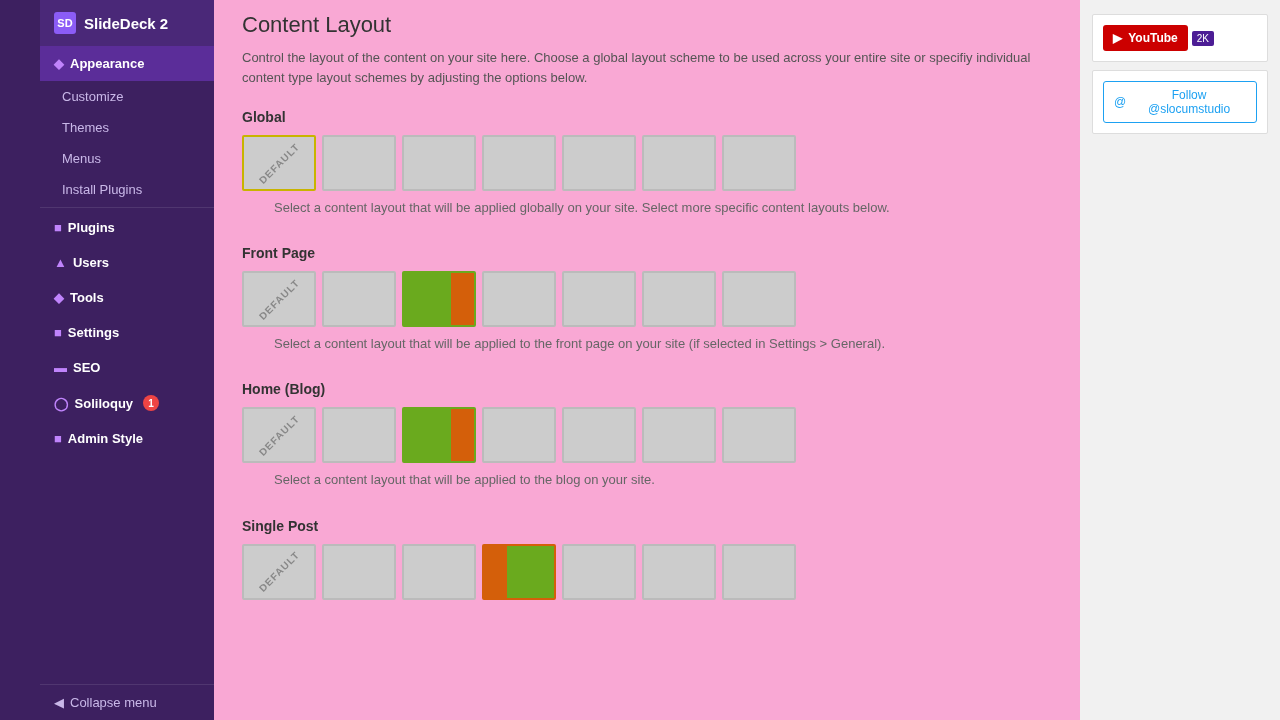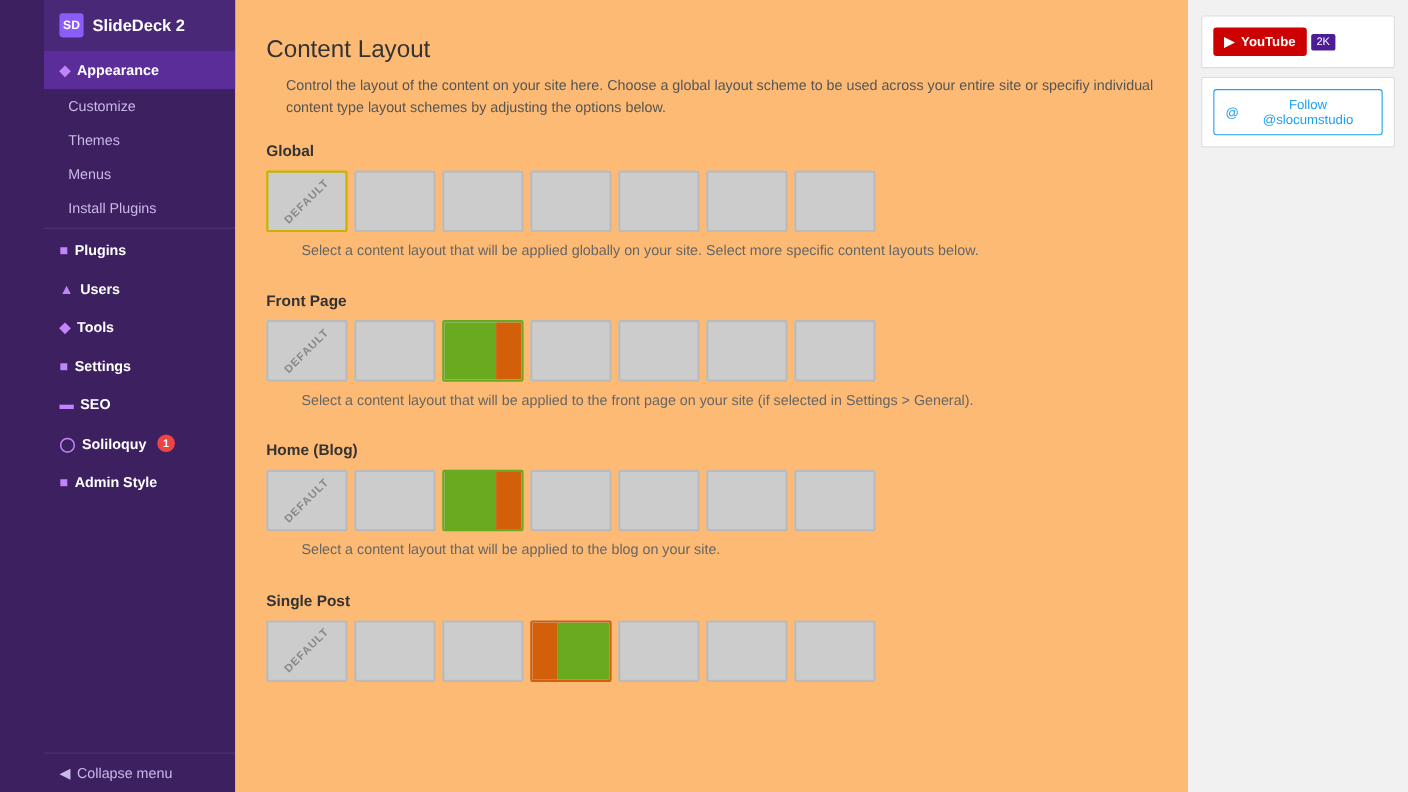--- a/index.html
+++ b/index.html
@@ -76,38 +76,37 @@
       cursor: pointer;
       display: flex;
       align-items: center;
       gap: 6px;
       border-top: 1px solid rgba(255,255,255,0.1);
     }
 
     
     #main {
       flex: 1;
-      background: #fdba74;
+      background: #f9a8d4;
       overflow-y: auto;
-      padding: 32px 28px;
+      padding: 12px 28px;
     }
 
     h1.page-title {
       font-size: 22px;
       color: #333;
       margin-bottom: 10px;
       font-weight: normal;
     }
 
     .page-description {
       font-size: 13px;
       color: #555;
       margin-bottom: 22px;
       line-height: 1.5;
-      margin-left: 18px;
     }
 
     .layout-section {
       margin-bottom: 28px;
     }
 
     .layout-section-title {
       font-size: 14px;
       color: #333;
       font-weight: bold;

